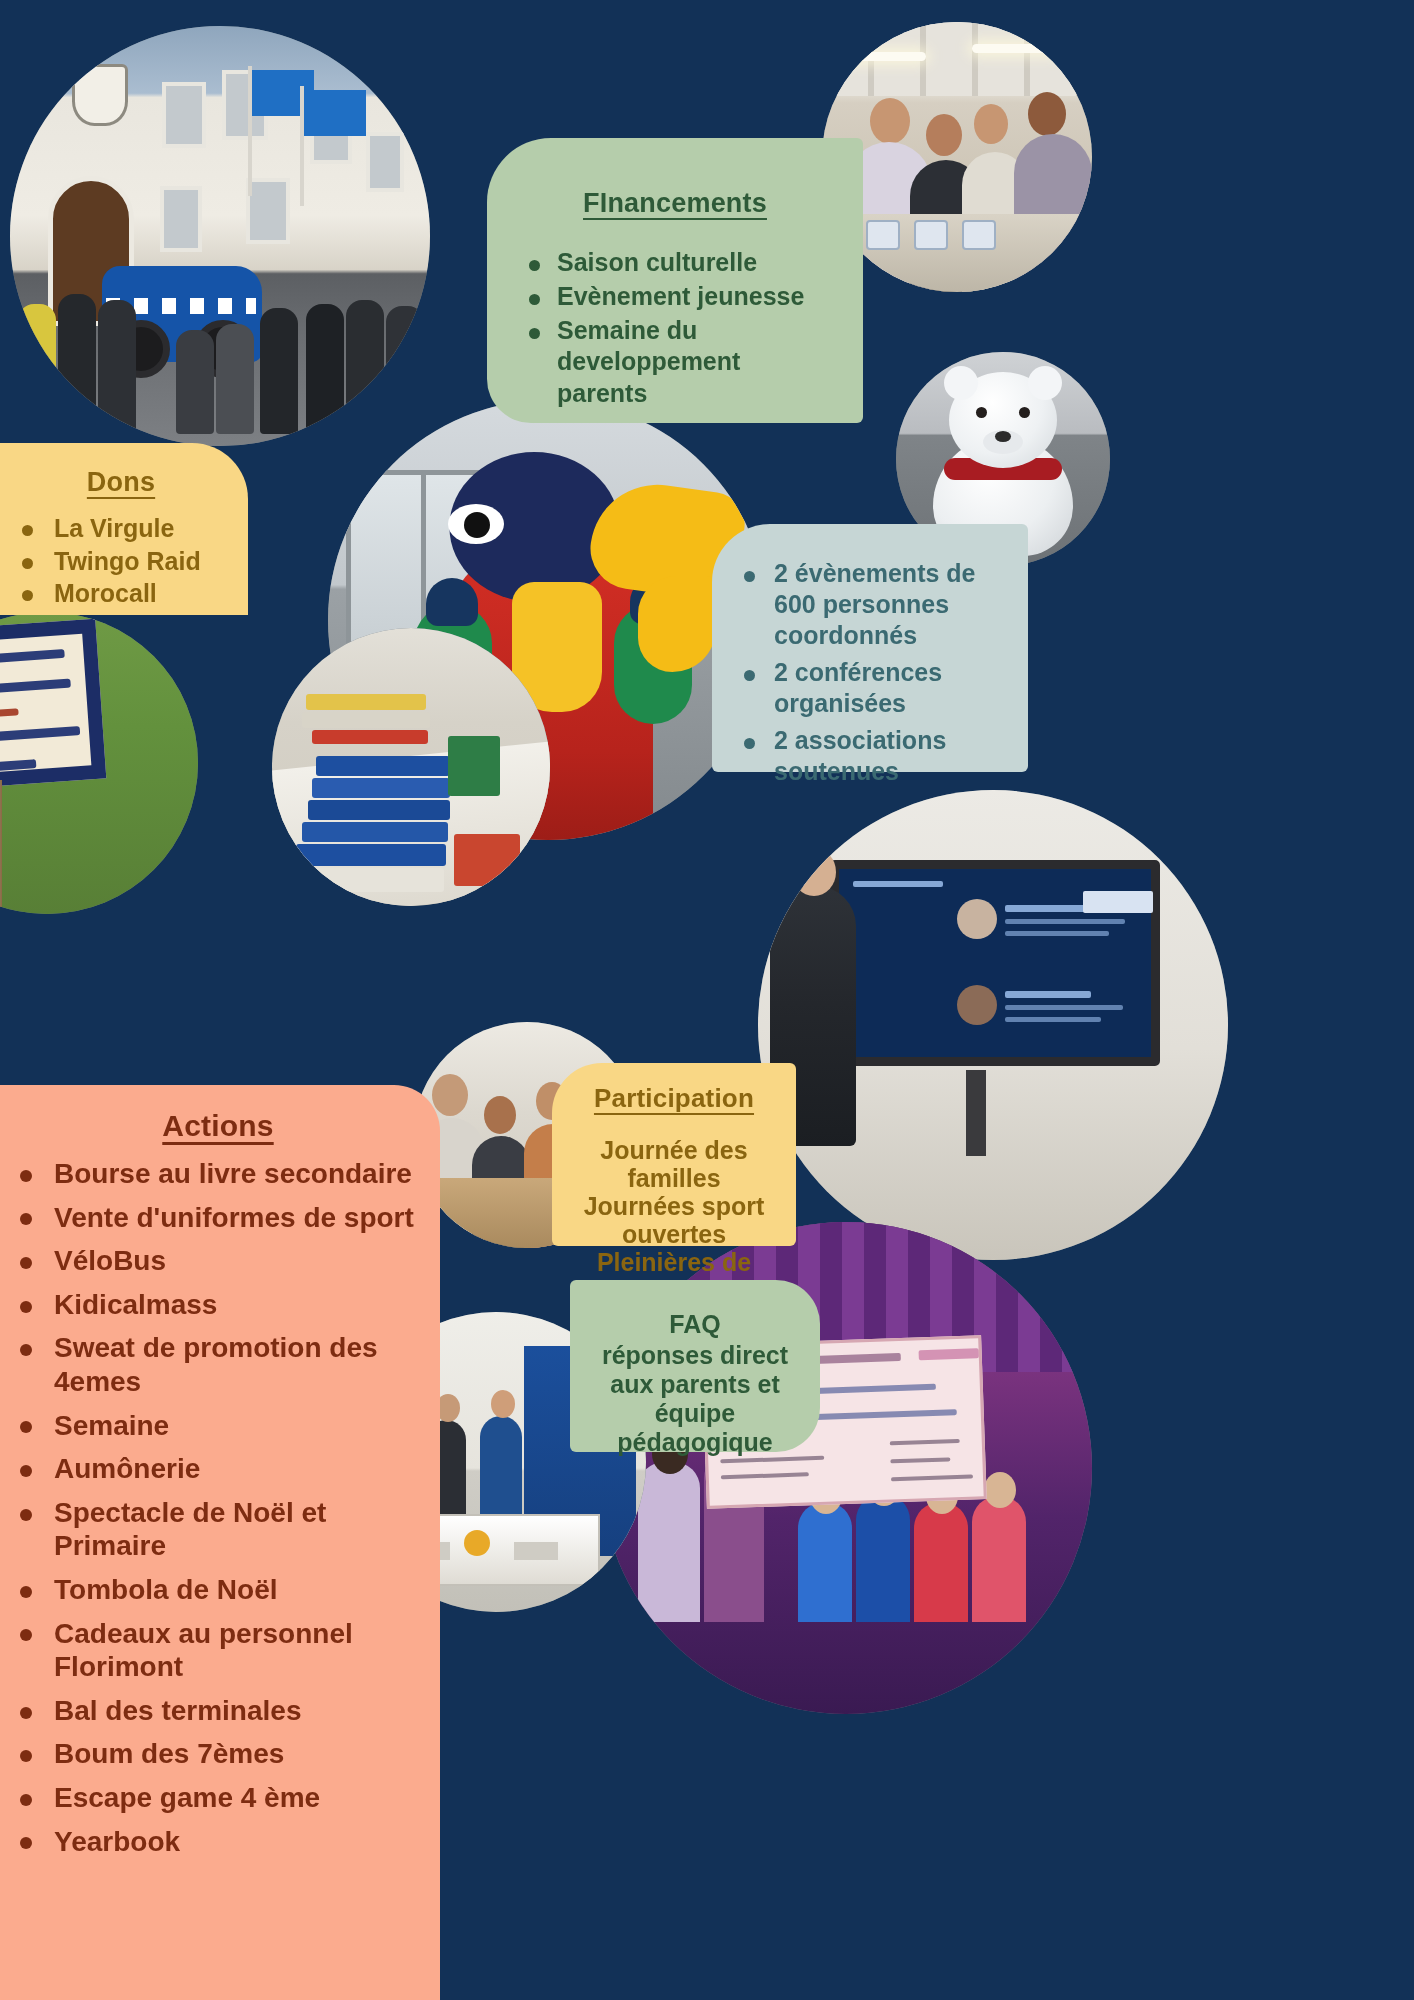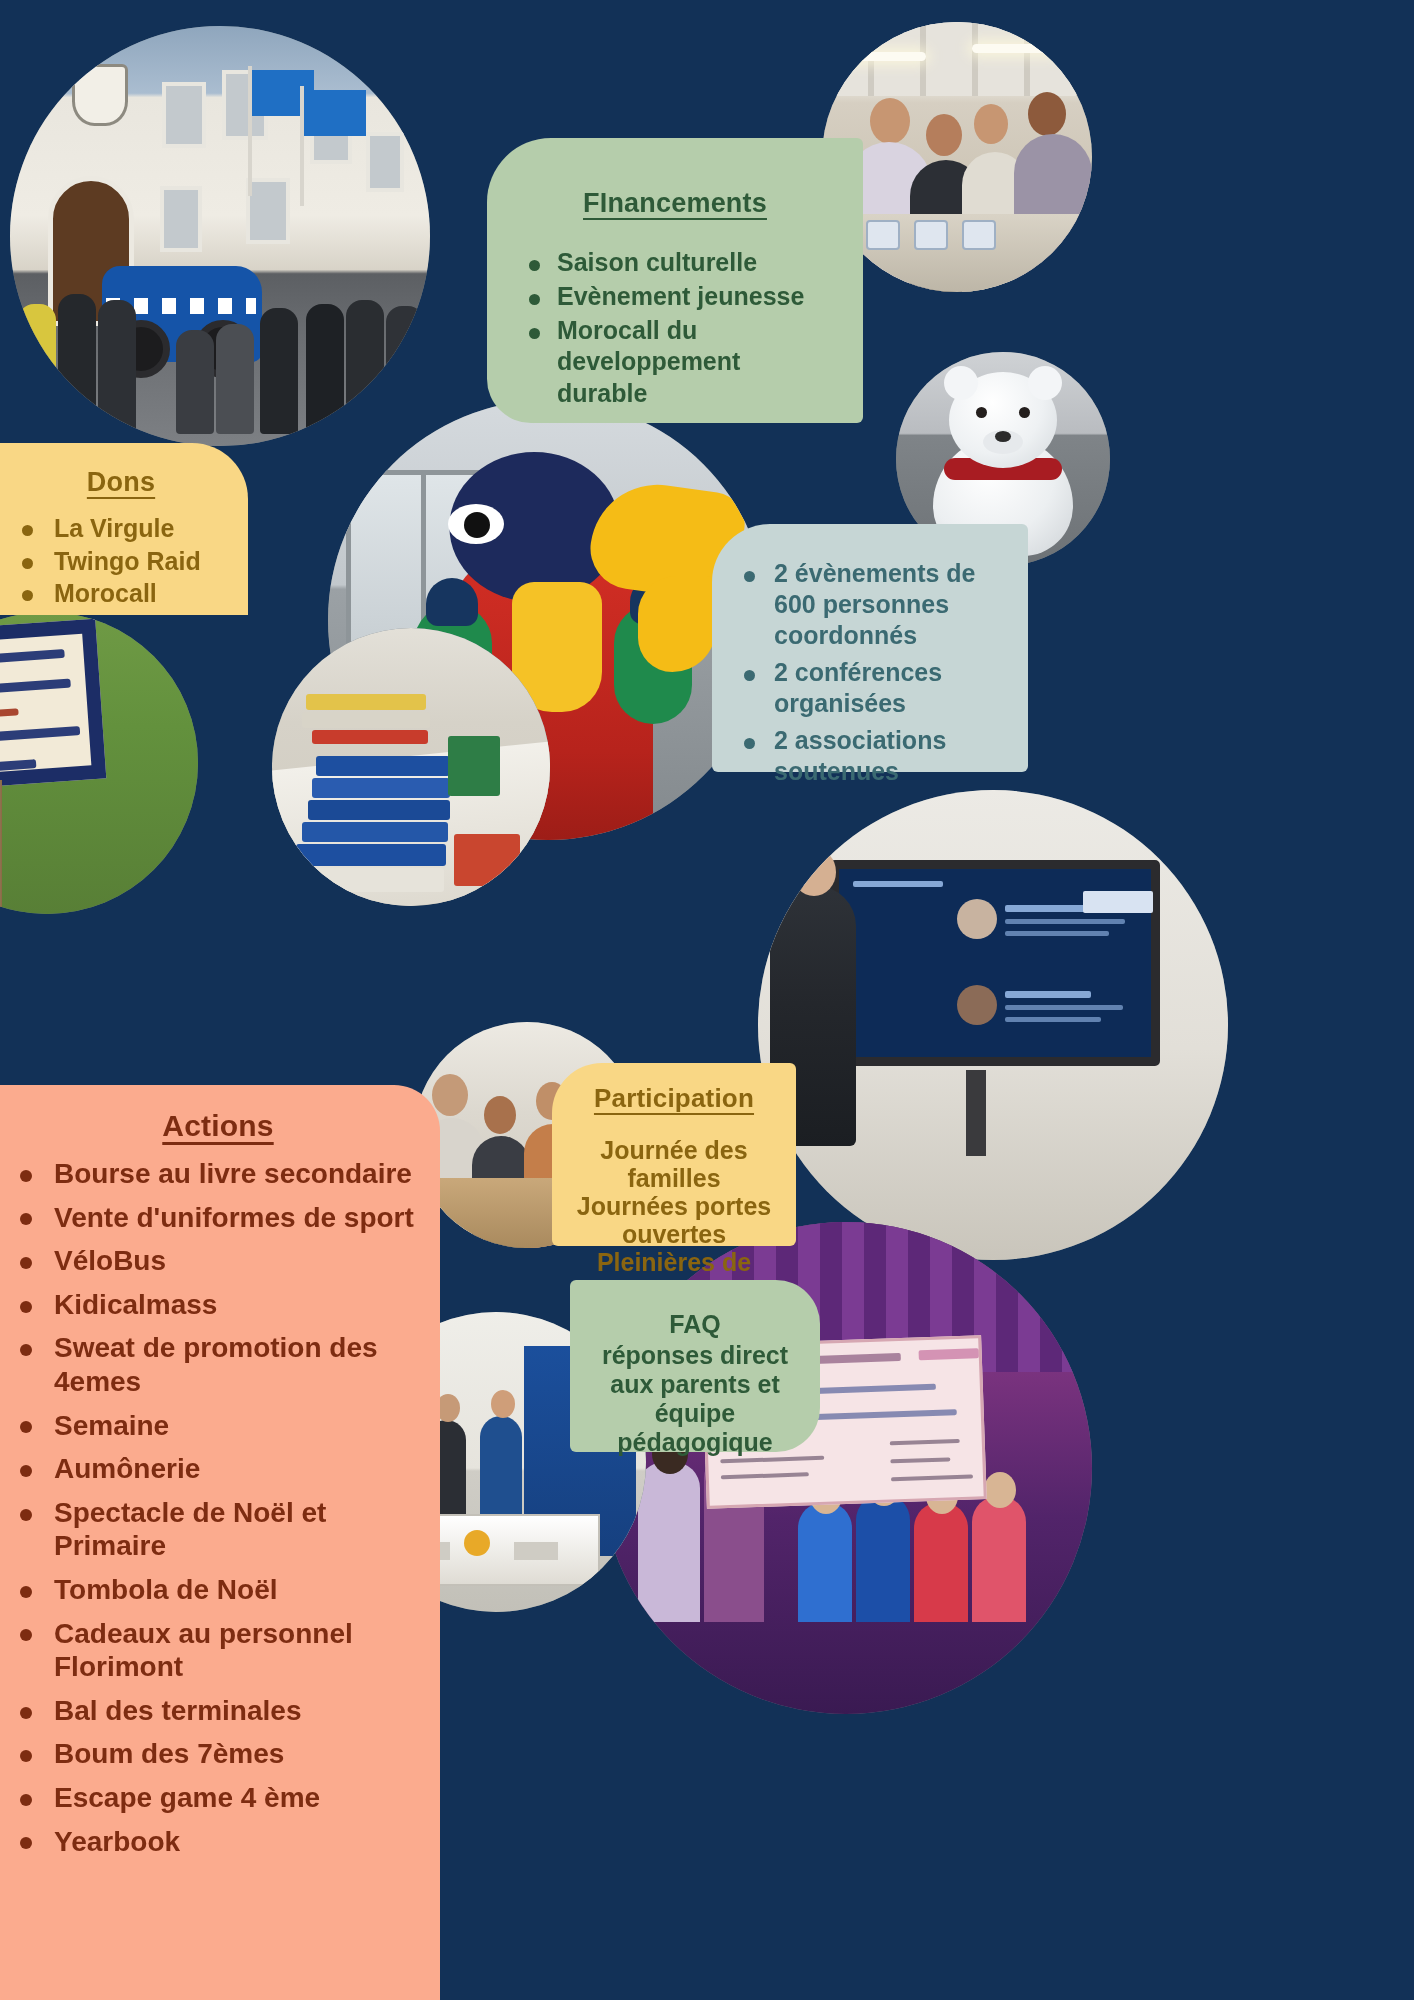--- a/index.html
+++ b/index.html
@@ -557,21 +557,21 @@
     <div class="stack" style="position:absolute;left:60px;bottom:52px;width:44px;height:18px;background:#cfccc4;"></div>
     <div class="stack" style="position:absolute;left:168px;bottom:52px;width:44px;height:18px;background:#cfccc4;"></div>
     <div class="stack" style="position:absolute;left:118px;bottom:56px;width:26px;height:26px;border-radius:50%;background:#e8a928;"></div>
   </div>
 
   <section class="panel" id="financements">
     <h2>FInancements</h2>
     <ul>
       <li>Saison culturelle</li>
       <li>Evènement jeunesse</li>
-      <li>Morocall du developpement durable</li>
+      <li>Semaine du developpement parents</li>
     </ul>
   </section>
 
   <section class="panel" id="dons">
     <h2>Dons</h2>
     <ul>
       <li>La Virgule</li>
       <li>Twingo Raid</li>
       <li>Morocall</li>
     </ul>
@@ -601,21 +601,21 @@
       <li>Bal des terminales</li>
       <li>Boum des 7èmes</li>
       <li>Escape game 4 ème</li>
       <li>Yearbook</li>
     </ul>
   </section>
 
   <section class="panel" id="participation">
     <h2>Participation</h2>
     <div class="line">Journée des familles</div>
-    <div class="line">Journées portes ouvertes</div>
+    <div class="line">Journées sport ouvertes</div>
     <div class="line">Pleinières de rentrée</div>
   </section>
 
   <section class="panel" id="faq">
     <div class="line title">FAQ</div>
     <div class="line">réponses direct</div>
     <div class="line">aux parents et</div>
     <div class="line">équipe pédagogique</div>
   </section>
 

